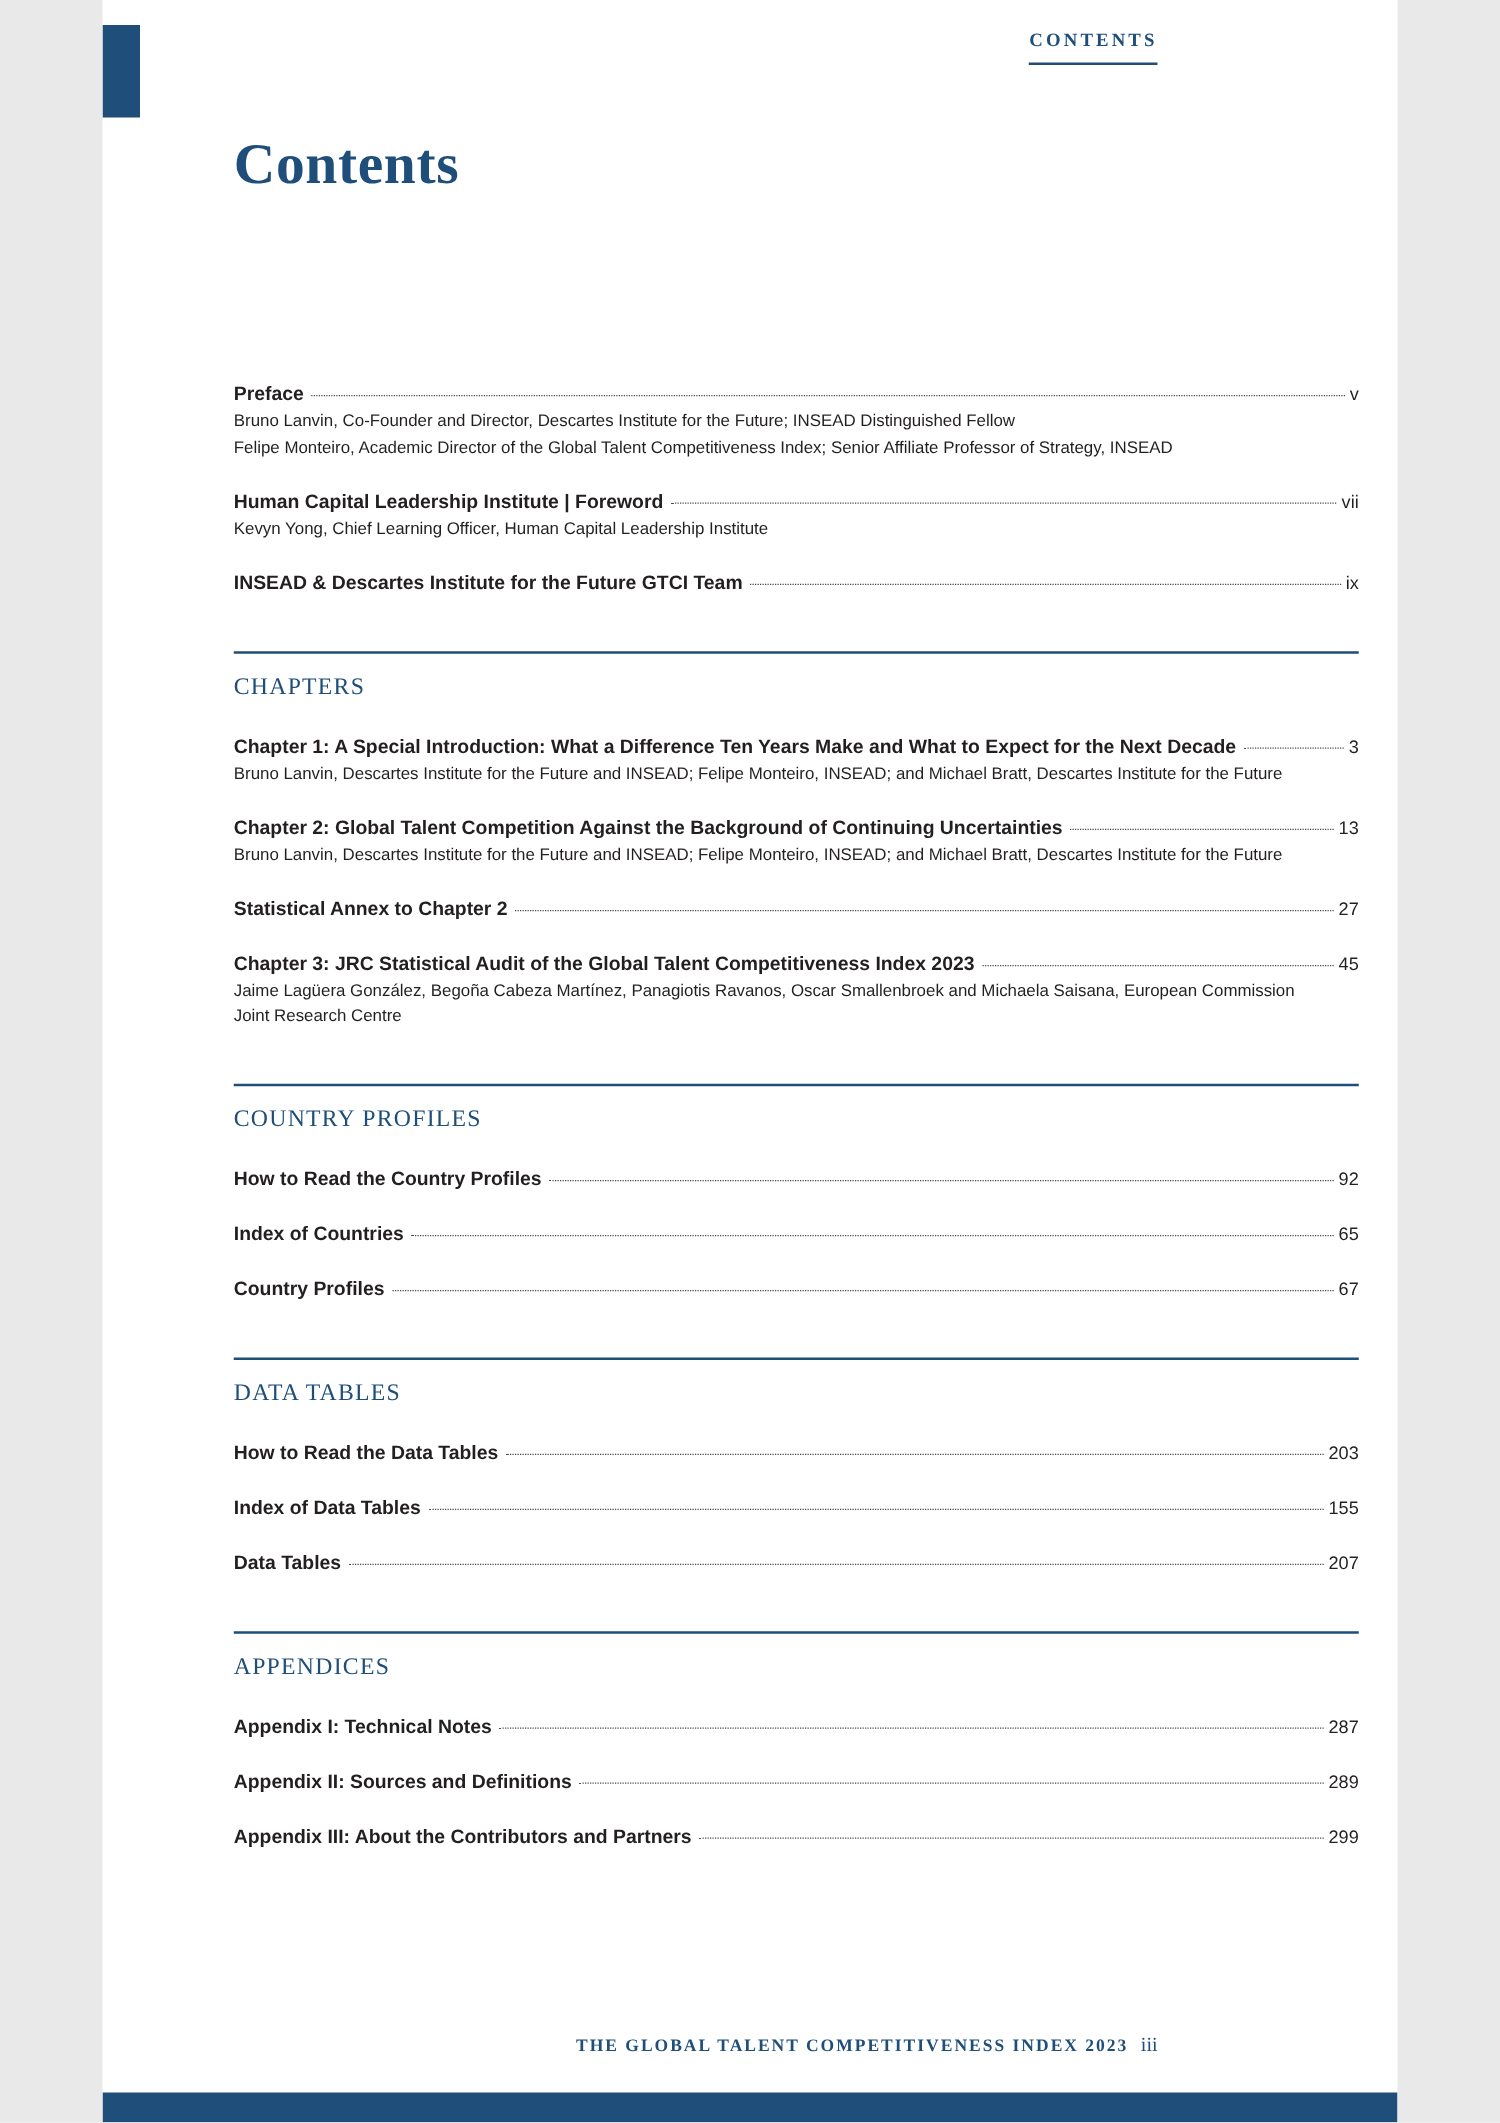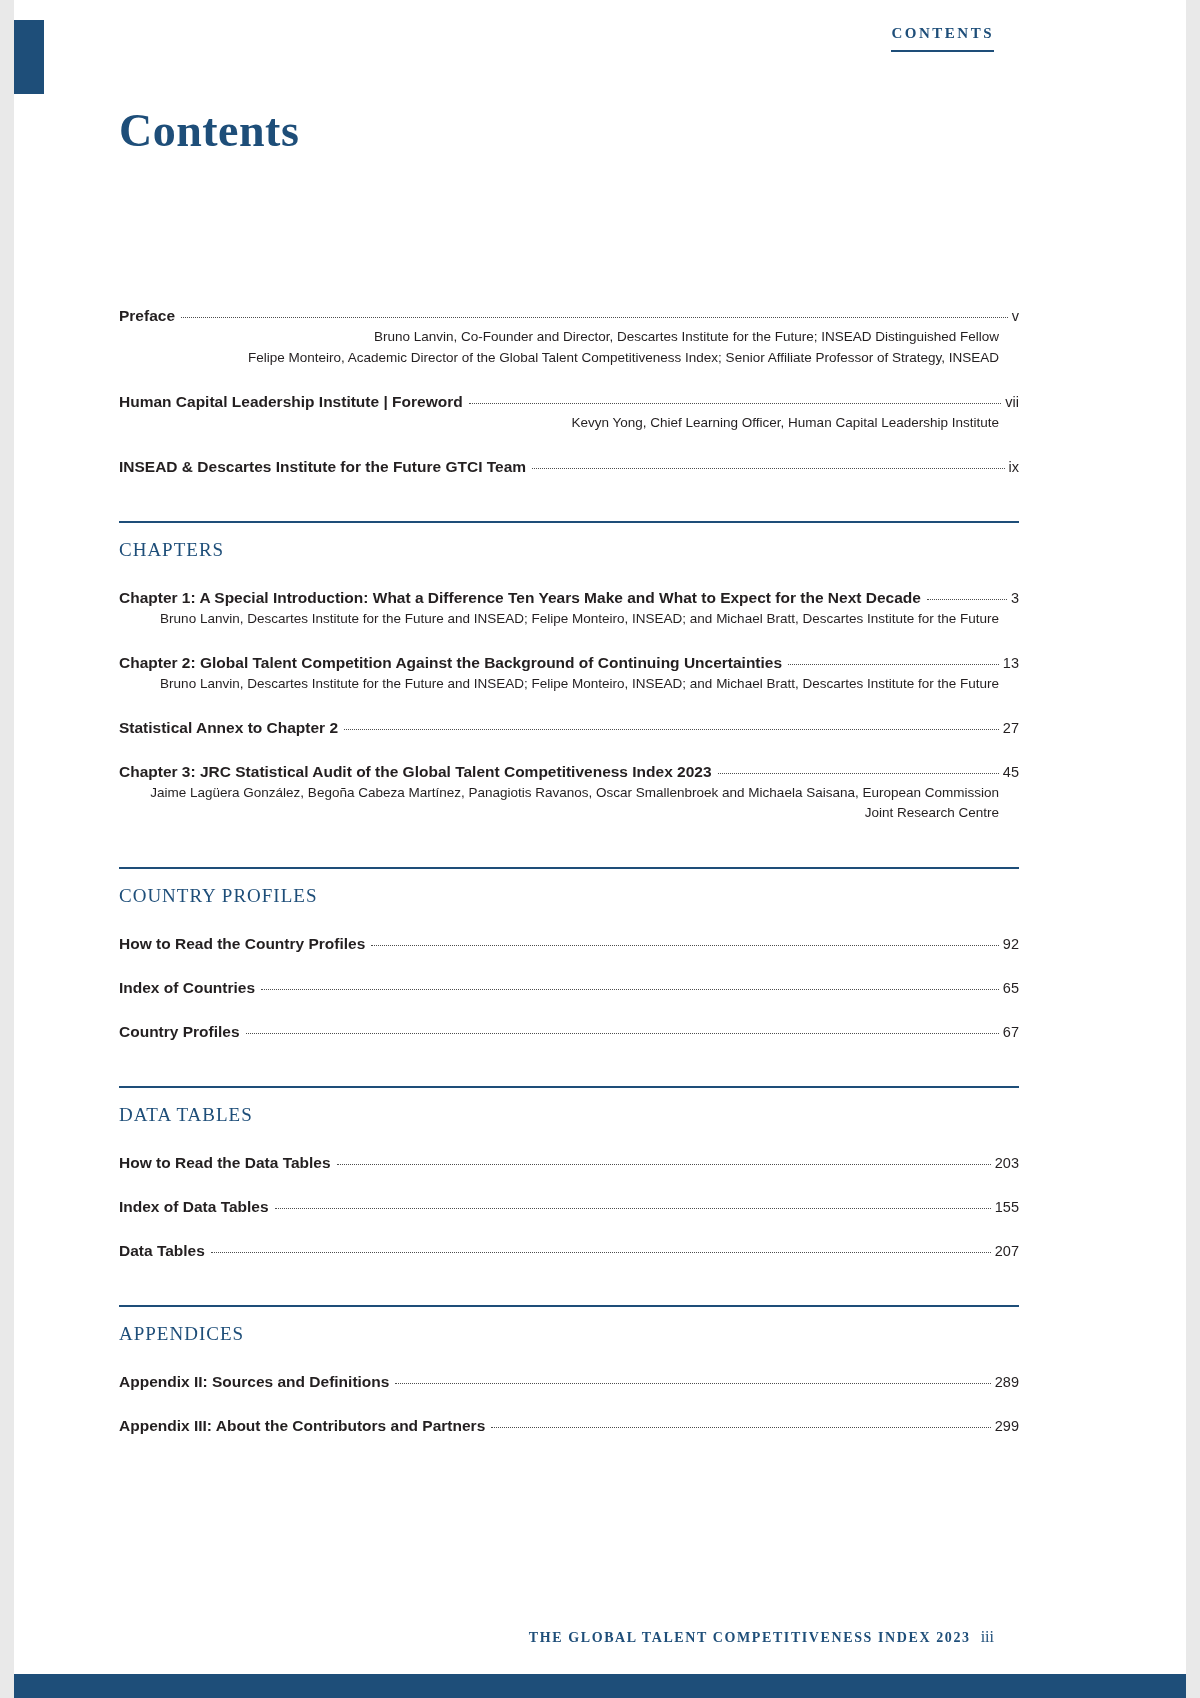--- a/index.html
+++ b/index.html
@@ -1,19 +1,19 @@
 <!DOCTYPE html>
 <html style="--accent: #1e4e79;"><head>
 <meta charset="utf-8">
 <style>
   :root { --accent:#1e4e79; --ink:#231f20; }
   * { box-sizing: border-box; }
   html,body { margin:0; padding:0; background:#e9e9e9; }
   .page {
-    position:relative; width:1172px; height:1698px; margin:0 auto;
+    position:relative; width:1036px; height:1698px; margin:0 auto;
     background:#ffffff; overflow:hidden;
     font-family:"Liberation Sans", sans-serif; color:var(--ink);
   }
   
   .corner-block { position:absolute; left:0; top:20px; width:30px; height:74px; background:var(--accent); }
   
   .running-head { position:absolute; top:24px; right:192px; text-align:right; }
   .running-head .label {
     display:inline-block; font-family:"Liberation Serif", serif; font-weight:bold;
     font-size:15px; letter-spacing:2.5px; color:var(--accent);
@@ -26,21 +26,21 @@
     font-size:46px; color:var(--accent); margin:104px 0 0 0; letter-spacing:0.5px;
   }
   #toc { margin-top:148px; }
   .toc-group { margin:0; }
   .toc-group.has-heading { margin-top:44px; }
   .section-rule { height:2px; background:var(--accent); margin:0 0 16px 0; }
   .section-heading {
     font-family:"Liberation Serif", serif; font-weight:normal; font-size:19px;
     color:var(--accent); letter-spacing:1px; margin:0 0 26px 0;
   }
-  .toc-entry { margin-bottom:23px;text-align:right; }
+  .toc-entry { margin-bottom:23px; }
   .toc-row { display:flex; align-items:baseline; cursor:pointer; }
   .toc-title { font-weight:bold; font-size:15.5px; line-height:21px; white-space:normal; }
   .leader {
     flex:1 1 auto; min-width:16px; margin:0 4px 0 6px;
     border-bottom:1.6px dotted #4d4d4d; transform:translateY(-3px);
   }
   .toc-page { font-size:14.5px; font-weight:normal; }
   .toc-authors { font-size:13.5px; line-height:20px; color:var(--ink); margin-top:1px; max-width:880px; }
   
   .footer {
@@ -174,20 +174,27 @@
               <span class="leader"></span>
               <span class="toc-page">207</span>
             </div>
           </div>
         </section>
         <section class="toc-group has-heading">
           <div class="section-rule"></div>
           <h2 class="section-heading">APPENDICES</h2>
           <div class="toc-entry">
             <div class="toc-row">
+              <span class="toc-title">Appendix I: Technical Notes</span>
+              <span class="leader"></span>
+              <span class="toc-page">287</span>
+            </div>
+          </div>
+          <div class="toc-entry">
+            <div class="toc-row">
               <span class="toc-title">Appendix II: Sources and Definitions</span>
               <span class="leader"></span>
               <span class="toc-page">289</span>
             </div>
           </div>
           <div class="toc-entry">
             <div class="toc-row">
               <span class="toc-title">Appendix III: About the Contributors and Partners</span>
               <span class="leader"></span>
               <span class="toc-page">299</span>

